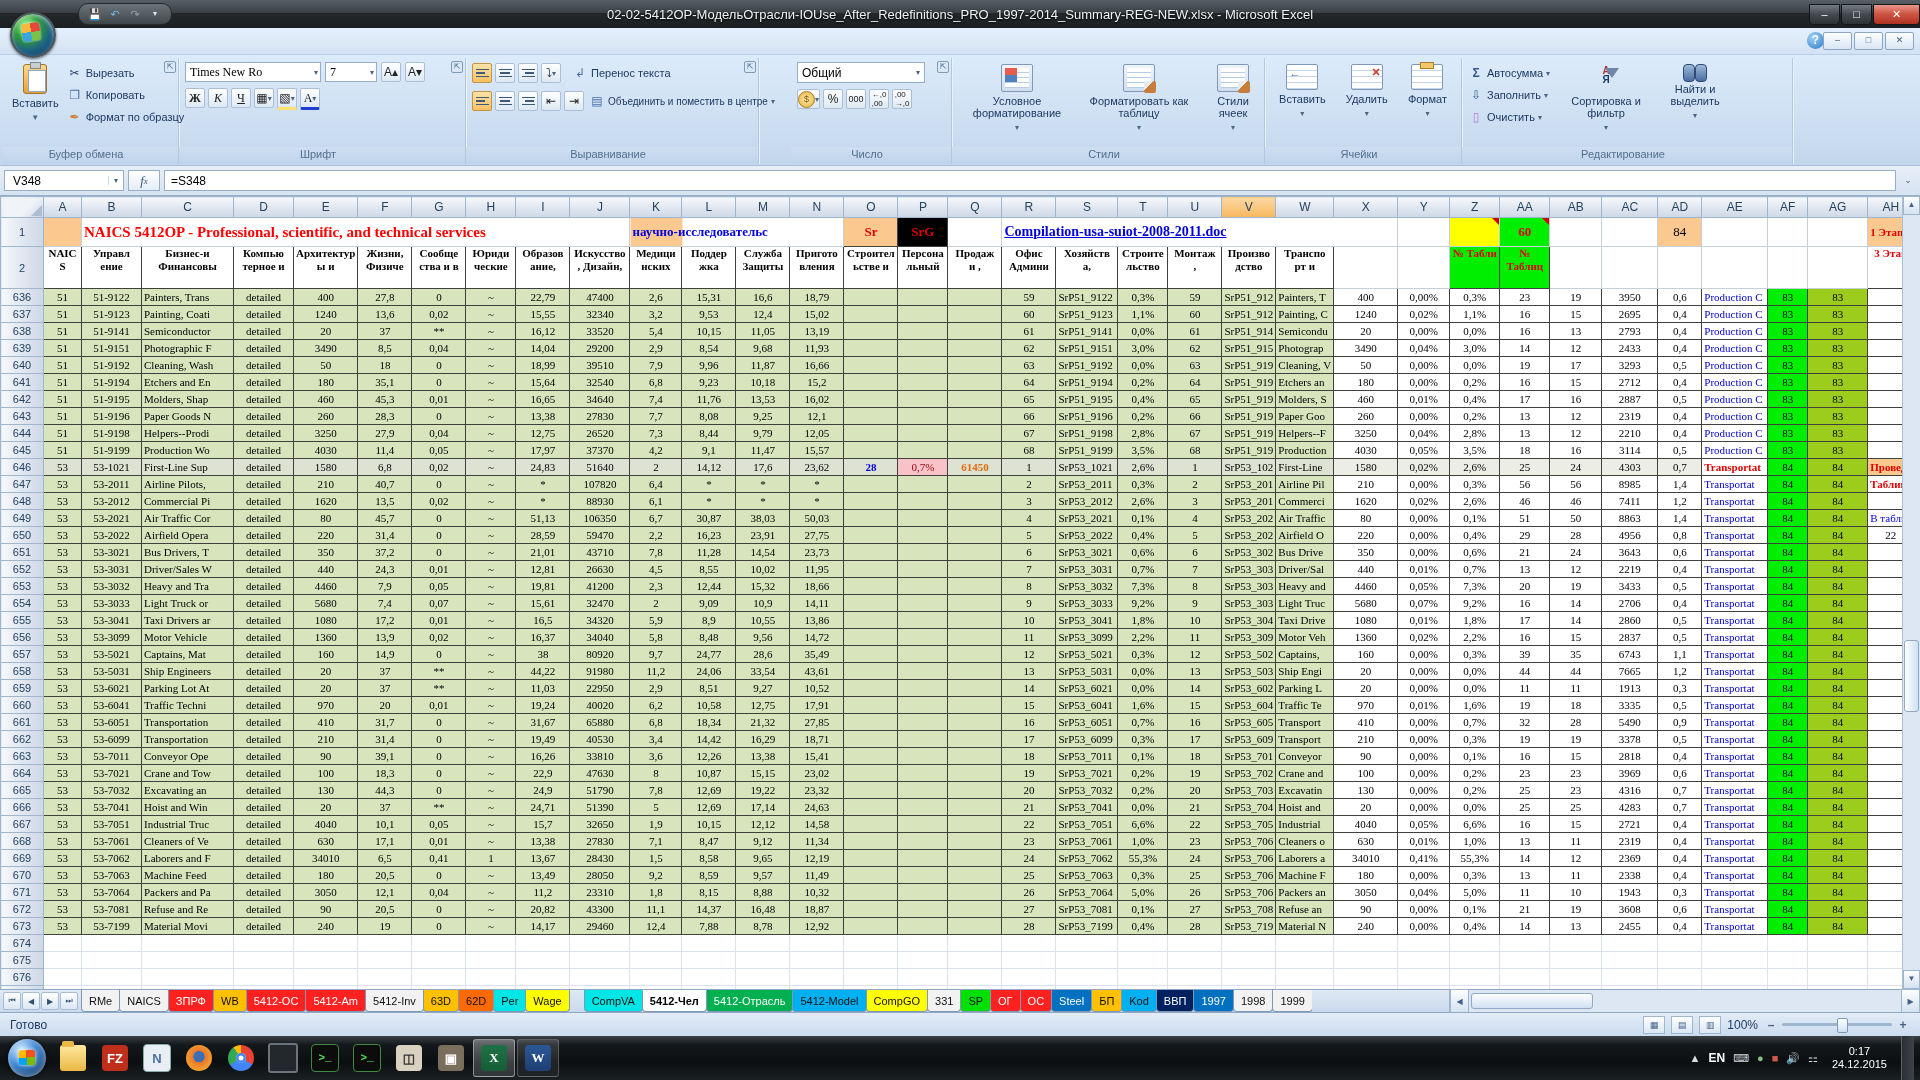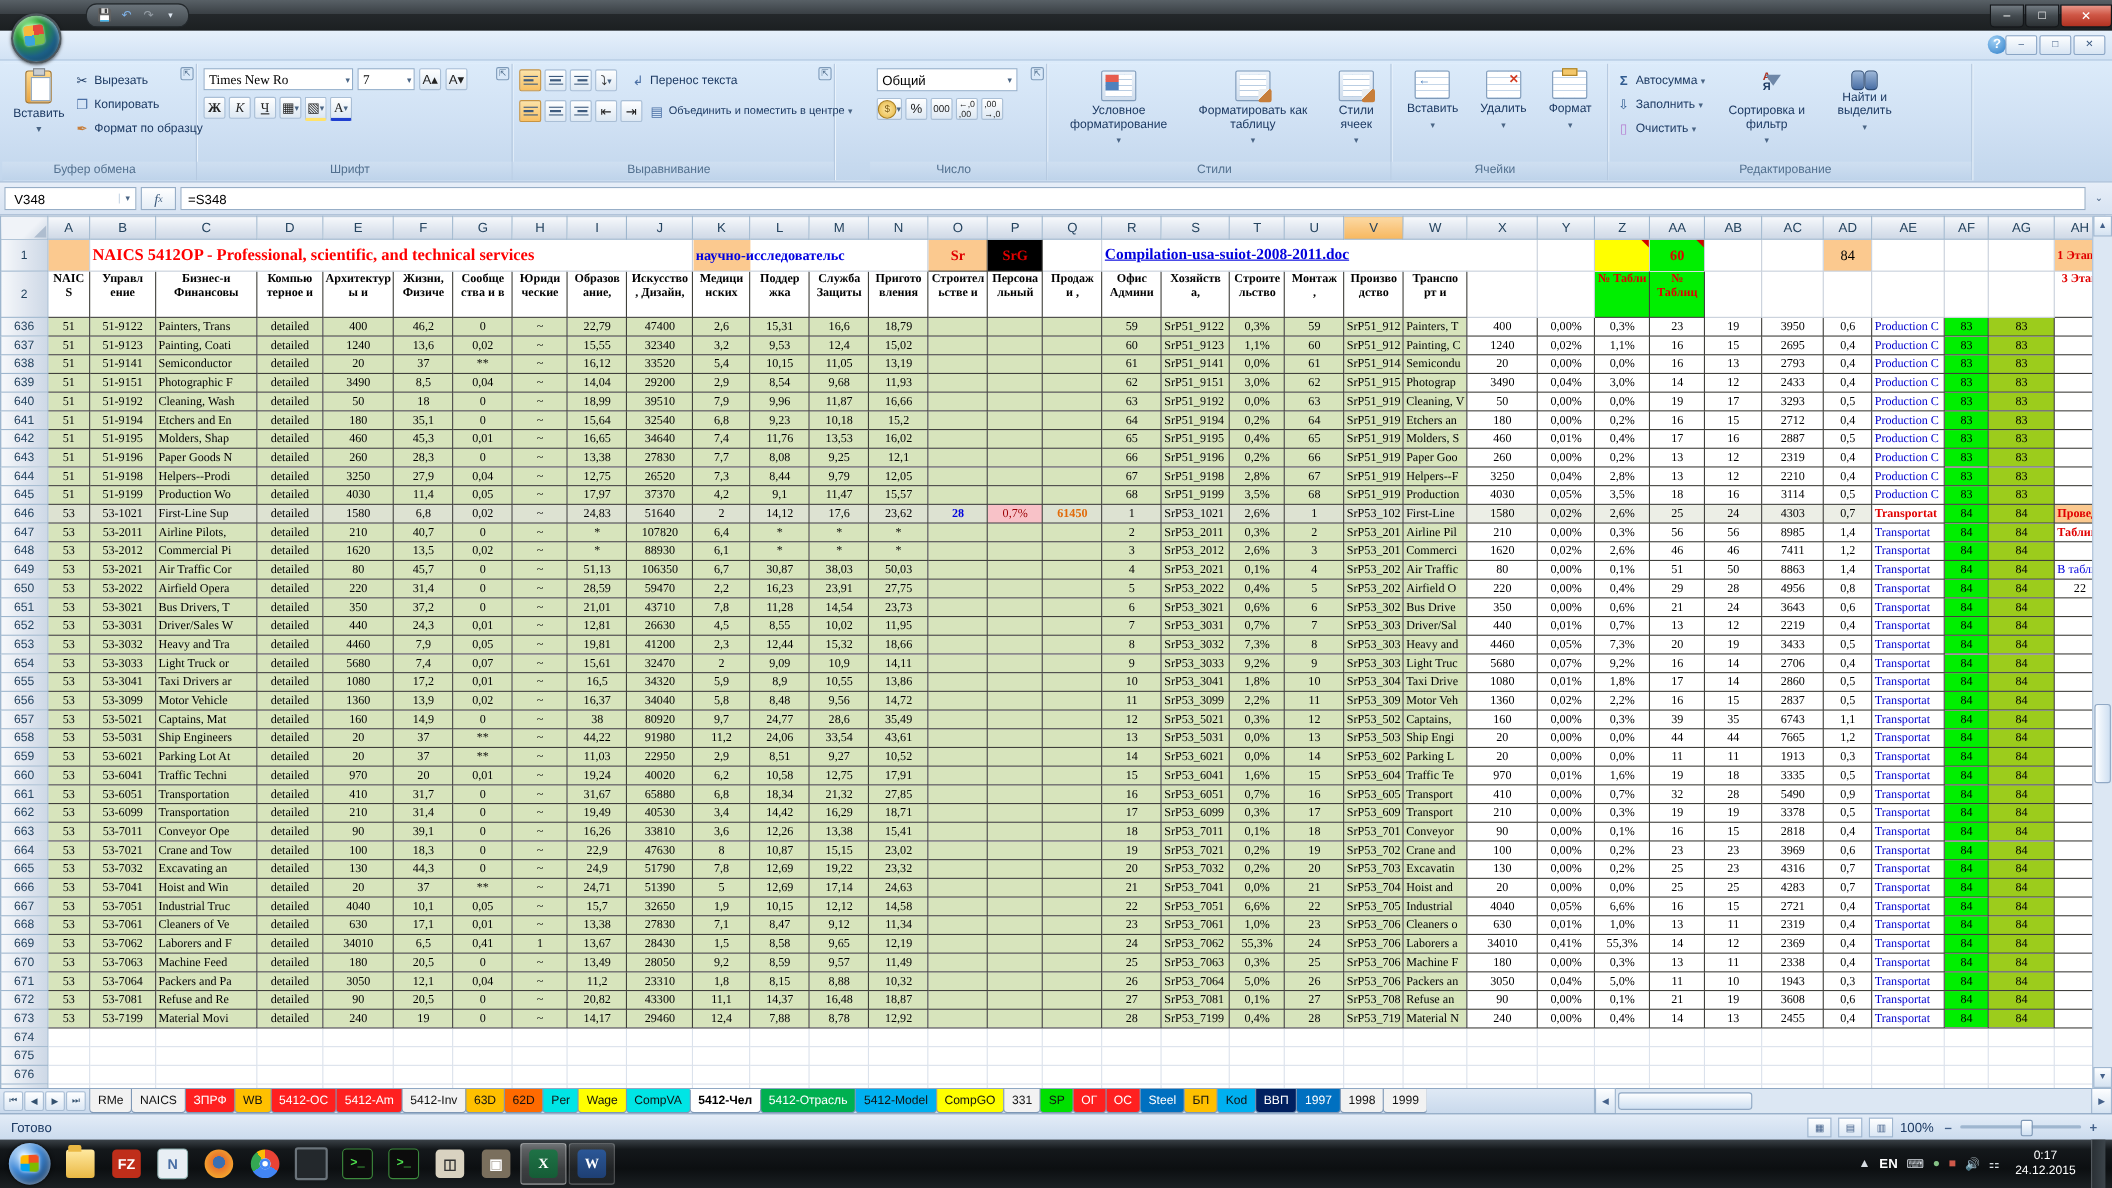--- a/index.html
+++ b/index.html
@@ -224,20 +224,21 @@
 
 <div class="screen">
 
   <div class="titlebar">
     <div class="qat">
       <span class="qbtn">💾</span>
       <span class="qbtn" style="color:#7fb2e8;">↶</span>
       <span class="qbtn" style="opacity:.45;">↷</span>
       <span class="qbtn" style="font-size:8px;">▾</span>
     </div>
+    <div class="title">02-02-5412OP-МодельОтрасли-IOUse_After_Redefinitions_PRO_1997-2014_Summary-REG-NEW.xlsx - Microsoft Excel</div>
     <div class="winbtns">
       <div class="wbtn">–</div>
       <div class="wbtn">□</div>
       <div class="wbtn close">✕</div>
     </div>
   </div>
 
   <div class="tabrow">
     <div class="orb"></div>
     <div class="help">?</div>
@@ -637,21 +638,21 @@
               <td class="c"></td>
               <td class="hdr2 etap3">3 Этап</td>
             </tr>
             <tr style="height:16px">
               <th class="rowh">636</th>
               <td class="b green tc">51</td>
               <td class="b green tc">51-9122</td>
               <td class="b green tl">Painters, Trans</td>
               <td class="b green tc">detailed</td>
               <td class="b green tc">400</td>
-              <td class="b green tc">46,2</td>
+              <td class="b green tc">27,8</td>
               <td class="b green tc">0</td>
               <td class="b green tc">~</td>
               <td class="b green tc">22,79</td>
               <td class="b green tc">47400</td>
               <td class="b green tc">2,6</td>
               <td class="b green tc">15,31</td>
               <td class="b green tc">16,6</td>
               <td class="b green tc">18,79</td>
               <td class="b green tc"></td>
               <td class="b green tc"></td>
@@ -2213,21 +2214,21 @@
         <div class="stab" style="background: rgb(242, 242, 242);">NAICS</div>
         <div class="stab" style="background: rgb(255, 32, 32); color: rgb(255, 255, 255);">ЗПРФ</div>
         <div class="stab" style="background: rgb(255, 192, 0);">WB</div>
         <div class="stab" style="background: rgb(255, 32, 32); color: rgb(255, 255, 255);">5412-OC</div>
         <div class="stab" style="background: rgb(255, 32, 32); color: rgb(255, 255, 255);">5412-Am</div>
         <div class="stab" style="background: rgb(242, 242, 242);">5412-Inv</div>
         <div class="stab" style="background: rgb(255, 192, 0);">63D</div>
         <div class="stab" style="background: rgb(255, 106, 0);">62D</div>
         <div class="stab" style="background: rgb(0, 229, 229);">Per</div>
         <div class="stab" style="background: rgb(255, 255, 0);">Wage</div>
-        <div class="stab" style="background: rgb(0, 229, 229);">CompVA</div>
+        <div class="stab" style="background: rgb(0, 229, 229); margin-left: 15px;">CompVA</div>
         <div class="stab active" style="background: rgb(255, 255, 255);">5412-Чел</div>
         <div class="stab" style="background: rgb(0, 176, 80); color: rgb(255, 255, 255);">5412-Отрасль</div>
         <div class="stab" style="background: rgb(0, 176, 240);">5412-Model</div>
         <div class="stab" style="background: rgb(255, 255, 0);">CompGO</div>
         <div class="stab" style="background: rgb(242, 242, 242);">331</div>
         <div class="stab" style="background: rgb(0, 224, 0);">SP</div>
         <div class="stab" style="background: rgb(255, 32, 32); color: rgb(255, 255, 255);">ОГ</div>
         <div class="stab" style="background: rgb(255, 32, 32); color: rgb(255, 255, 255);">ОС</div>
         <div class="stab" style="background: rgb(0, 112, 192); color: rgb(255, 255, 255);">Steel</div>
         <div class="stab" style="background: rgb(255, 192, 0);">БП</div>

